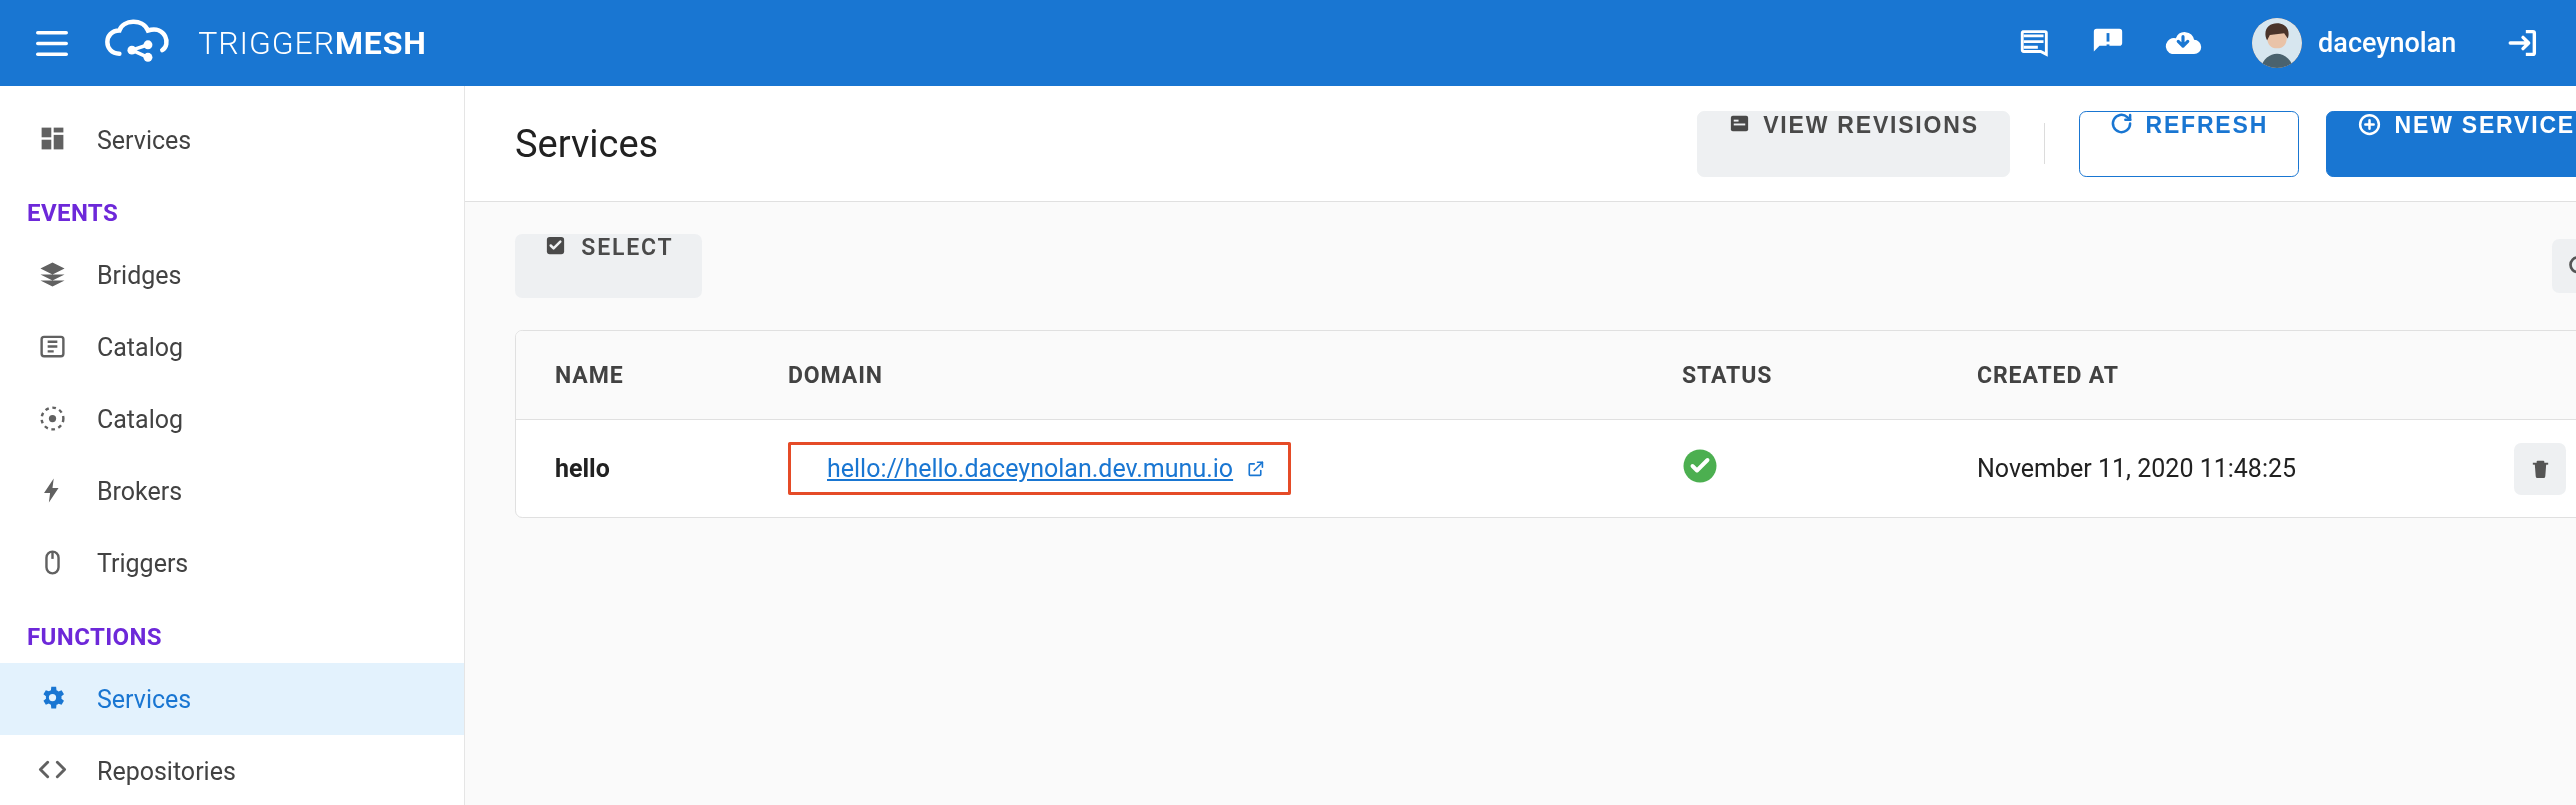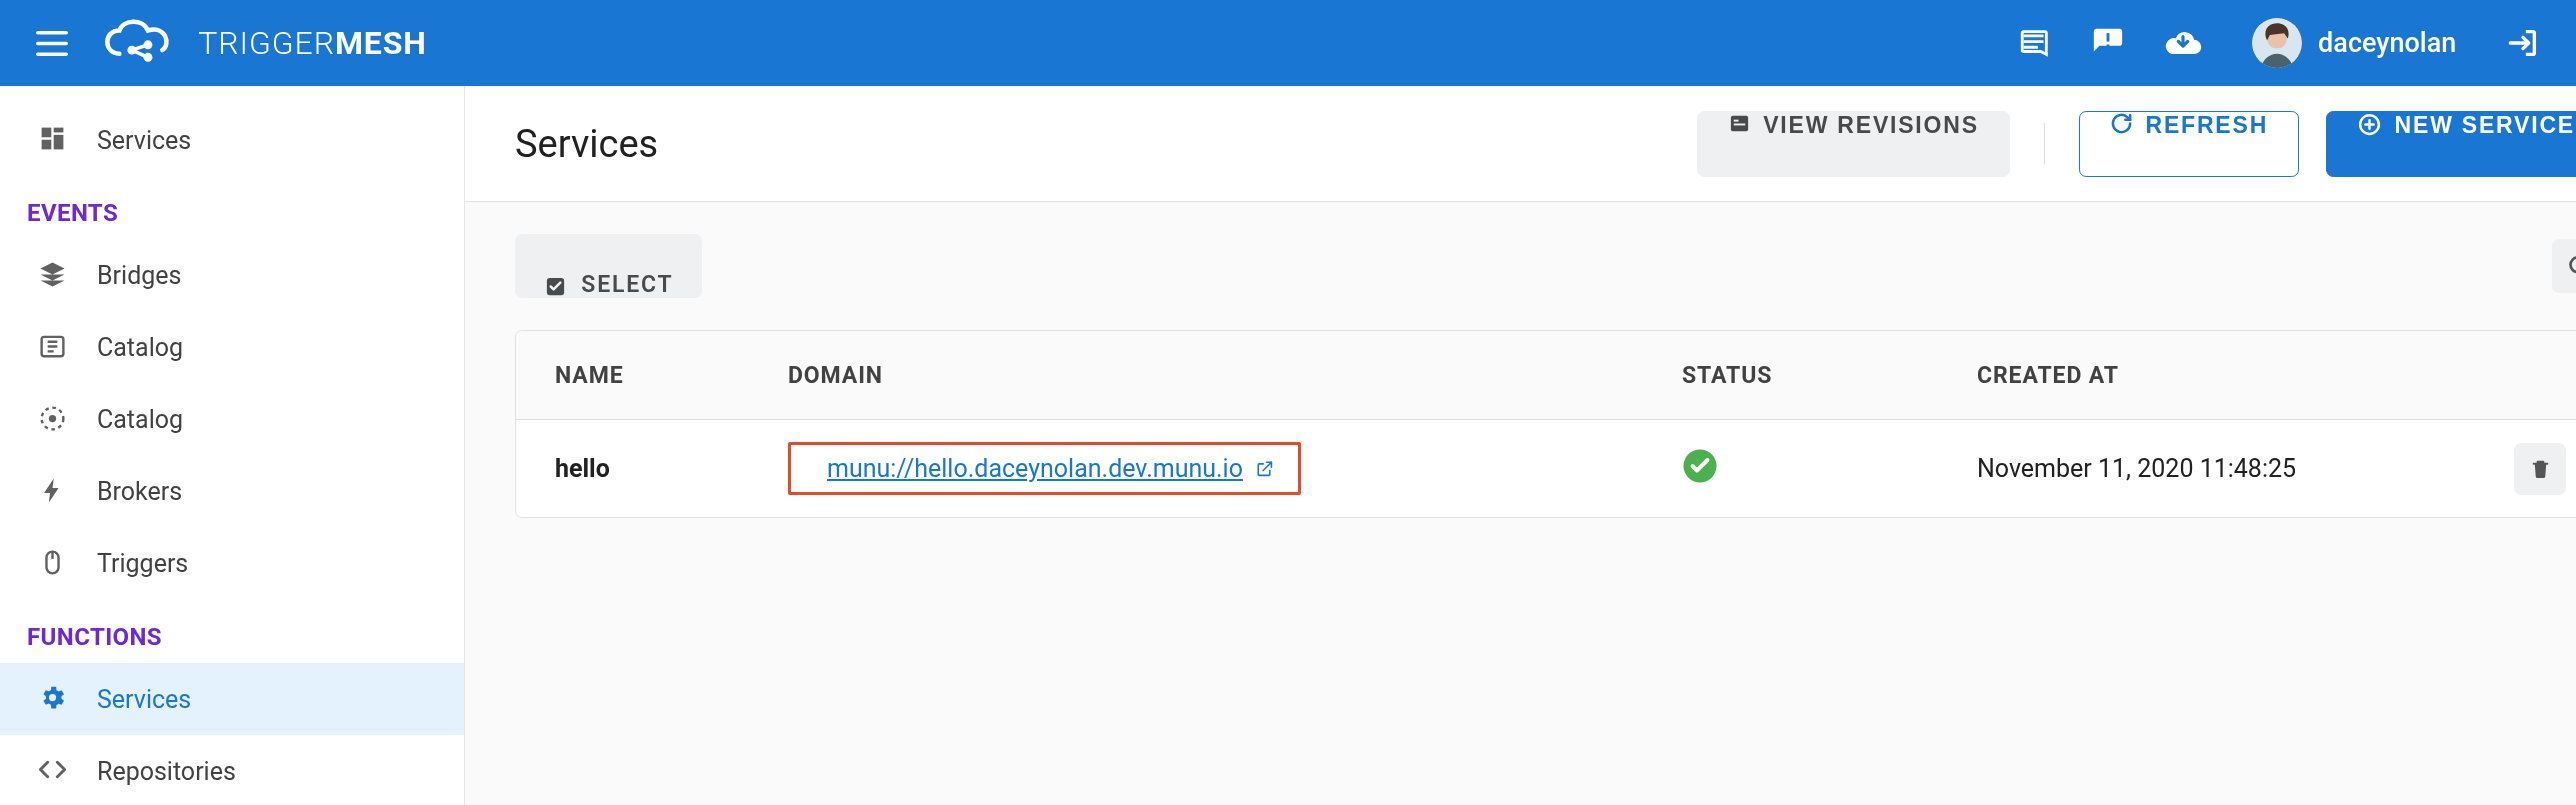--- a/index.html
+++ b/index.html
@@ -177,21 +177,21 @@
   .toolbar {
     display: flex;
     align-items: center;
     margin-bottom: 32px;
   }
   .btn-select {
     background: #eef0f2;
     color: #4a4a4a;
     border-radius: 7.2px;
     display: inline-flex;
-    align-items: flex-end;
+    align-items: flex-start;
     gap: 14.3px;
     height: 64px;
     padding: 0 29px;
     font-size: 23px;
     font-weight: 600;
     letter-spacing: 1.8px;
     cursor: pointer;
   }
   .icon-btn {
     width: 54px;
@@ -477,21 +477,21 @@
           <div>STATUS</div>
           <div>CREATED AT</div>
           <div></div>
         </div>
 
         <div class="trow">
           <div class="cell-name">hello</div>
 
           <div>
             <span class="cell-domain-wrap">
-              <a href="#">munu://hello.daceynolan.dev.munu.io</a>
+              <a href="#">hello://hello.daceynolan.dev.munu.io</a>
               <svg width="19.7" height="19.7" viewBox="0 0 24 24" fill="none" stroke="#1976d2" stroke-width="2" stroke-linecap="round" stroke-linejoin="round">
                   <path d="M14 4h6v6"></path>
                   <path d="M20 4L10 14"></path>
                   <path d="M18 14v5a1 1 0 01-1 1H5a1 1 0 01-1-1V7a1 1 0 011-1h5"></path>
                 </svg>
             </span>
           </div>
 
           <div>
             <svg width="36" height="36" viewBox="0 0 24 24">

